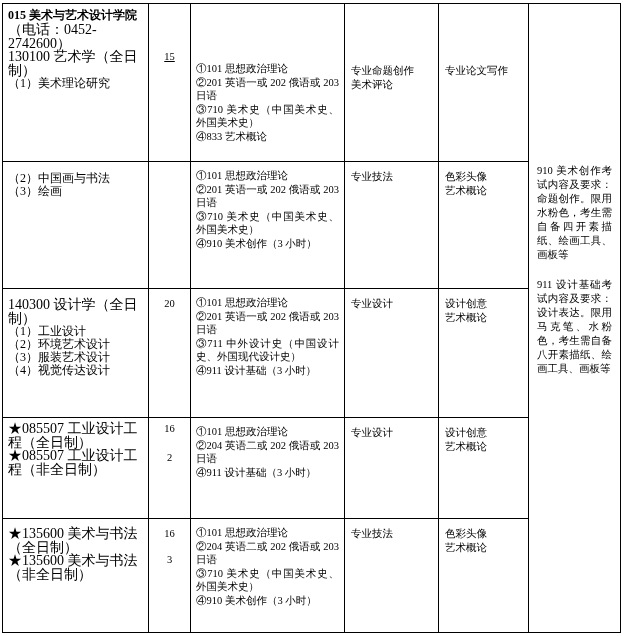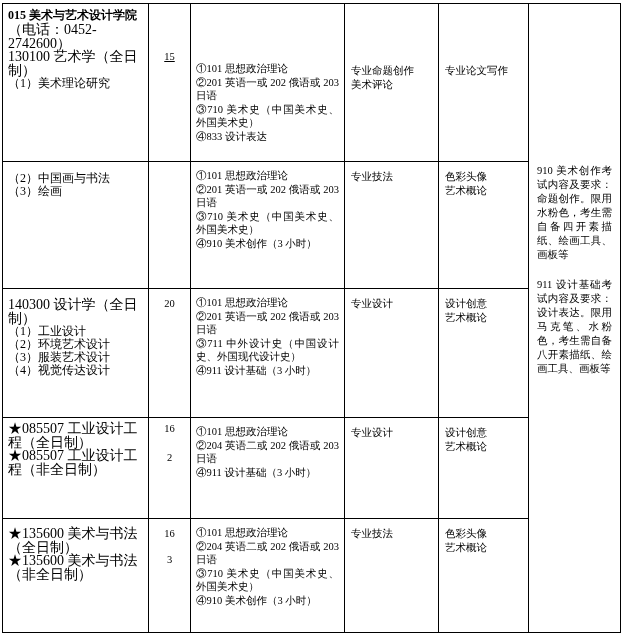--- a/index.html
+++ b/index.html
@@ -58,21 +58,21 @@
       <div class="t-line">130100 艺术学（全日制）</div>
       <div class="t-dir">（1）美术理论研究</div>
     </div>
     <div class="cell c-quota pq1">
       <div>15</div>
     </div>
     <div class="cell c-subj ps1">
       <div>①101 思想政治理论</div>
       <div>②201 英语一或 202 俄语或 203 日语</div>
       <div>③710 美术史（中国美术史、外国美术史）</div>
-      <div>④833 设计表达</div>
+      <div>④833 艺术概论</div>
     </div>
     <div class="cell c-add pr1">
       <div>专业命题创作</div>
       <div>美术评论</div>
     </div>
     <div class="cell c-retest pr1">
       <div>专业论文写作</div>
     </div>
 
     <div class="cell c-notes">

